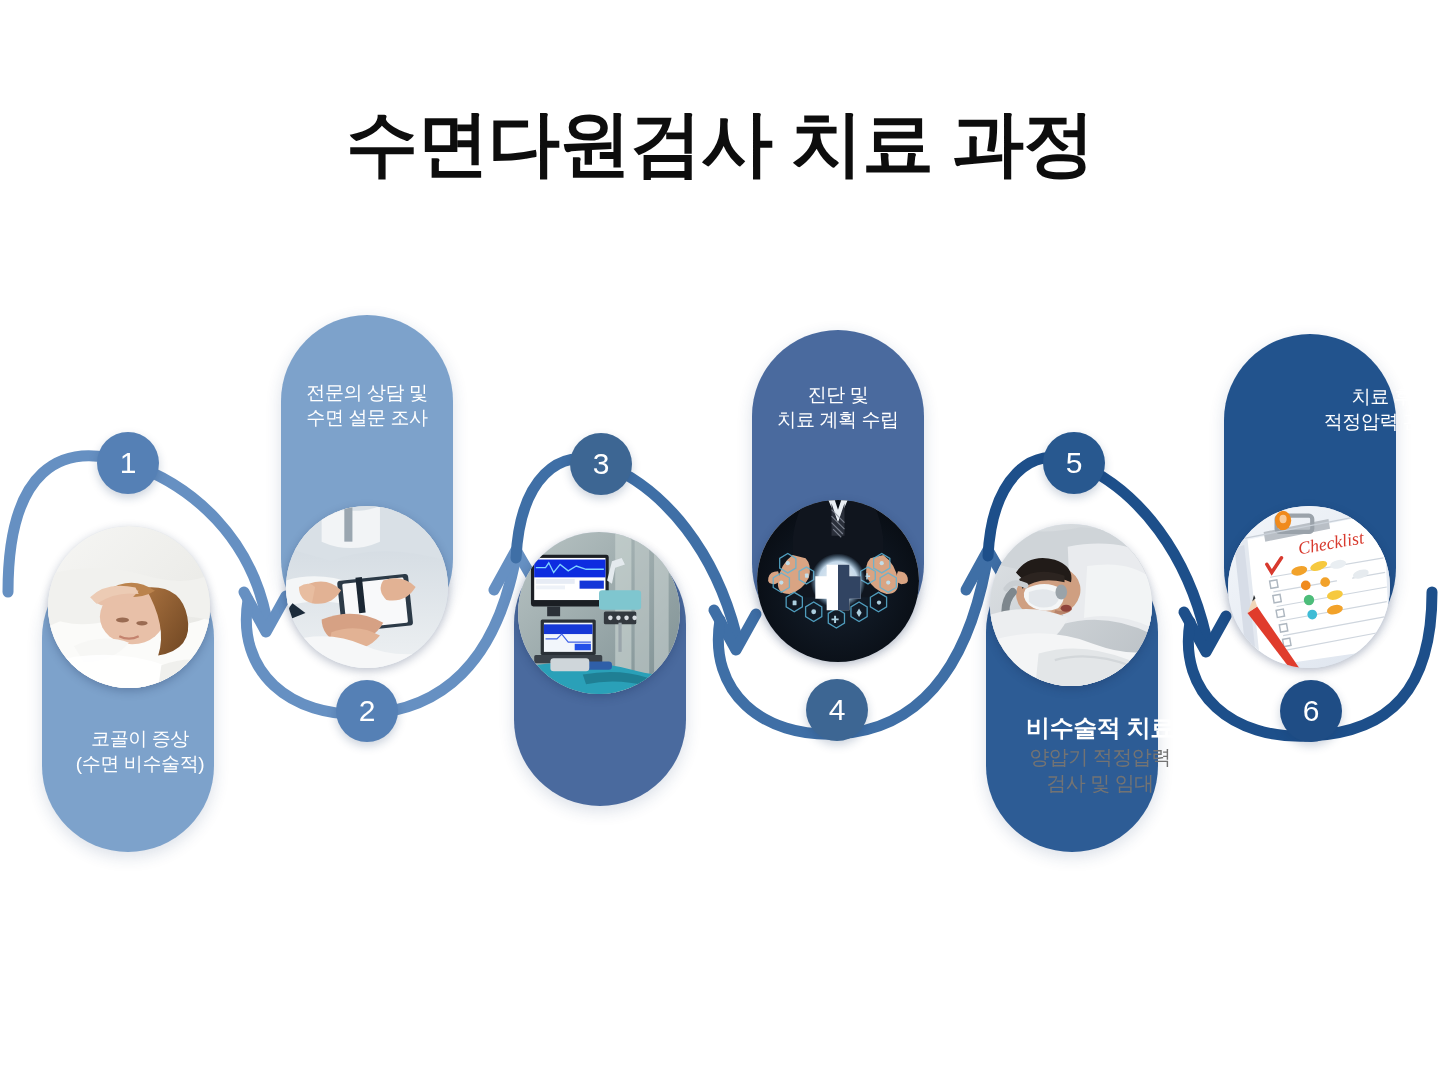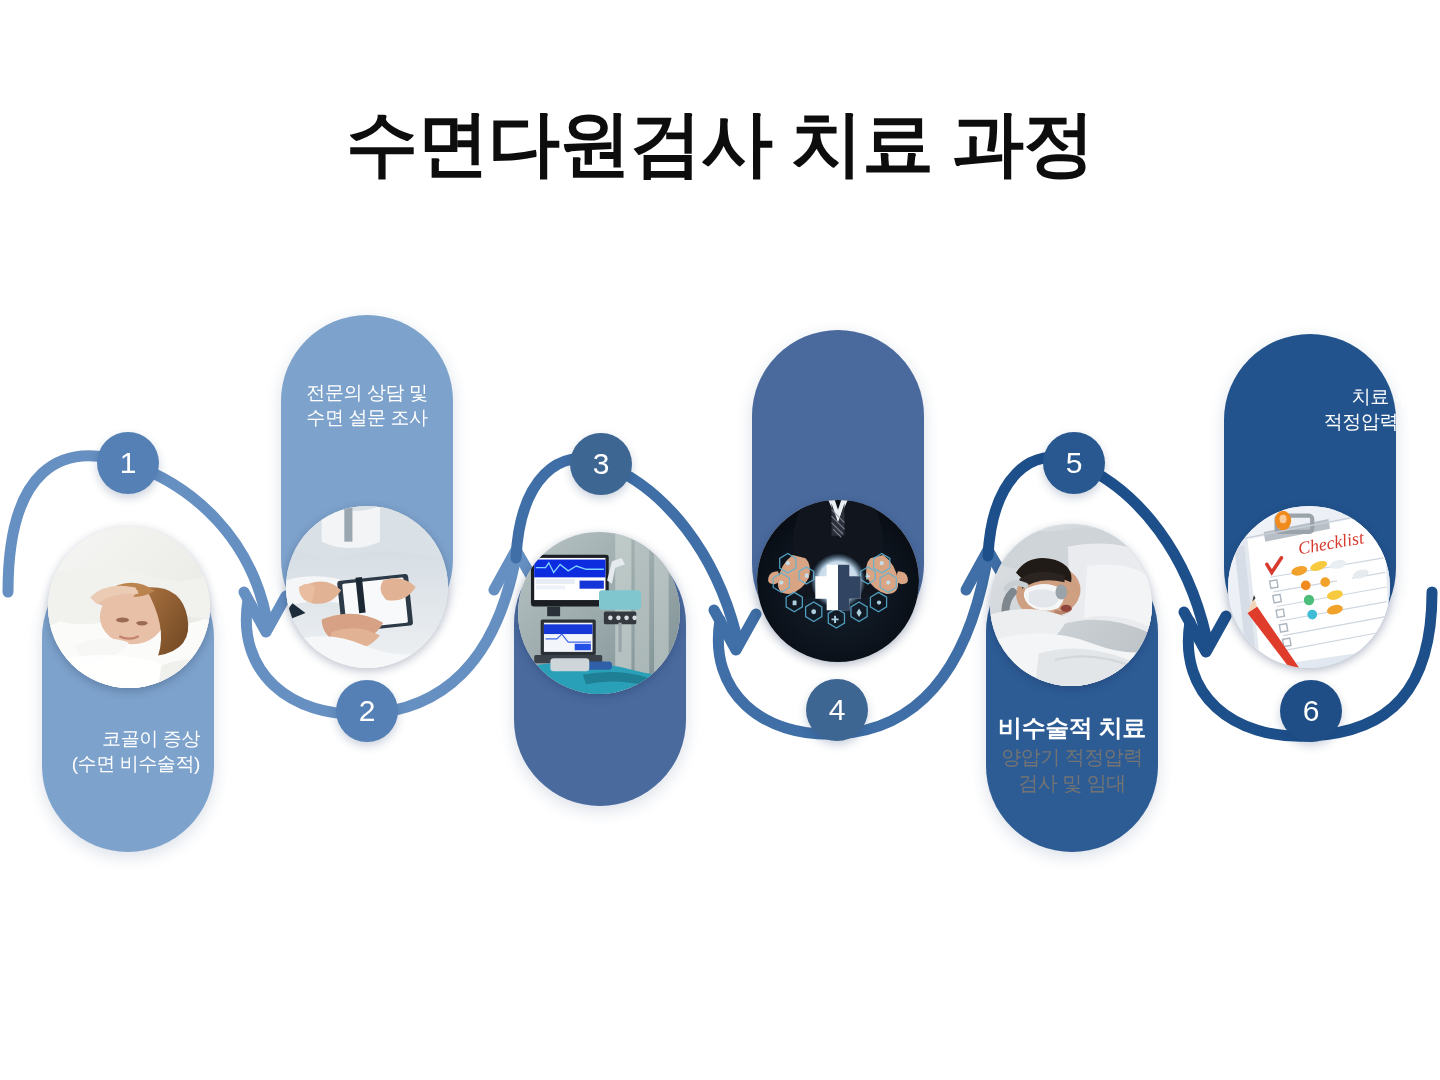--- a/index.html
+++ b/index.html
@@ -115,21 +115,21 @@
       <path d="M28 46 Q40 36 56 40 Q50 48 40 50 Q32 50 28 46Z" fill="#e8c0a8"></path>
       <path d="M26 44 Q36 34 54 38 L56 42 Q42 40 30 48Z" fill="#eccbb4"></path>
       <ellipse cx="46" cy="58" rx="4" ry="1.5" fill="#9a6b52"></ellipse>
       <ellipse cx="58" cy="60" rx="3.5" ry="1.4" fill="#9a6b52"></ellipse>
       <path d="M44 68 Q50 71 56 68" stroke="#c4836e" stroke-width="1.4" fill="none"></path>
       <path d="M16 74 Q34 66 50 72 Q40 84 22 84Z" fill="#f7f7f5"></path>
       <path d="M0 84 Q40 74 72 86 L72 100 L0 100Z" fill="#ffffff" opacity=".85"></path>
       <path d="M70 86 Q86 80 100 84 L100 100 L68 100Z" fill="#f0f0ed"></path>
     </svg>
   </div>
-  <div class="pill-text" style="top:726px;left:28px;width:172px;text-align:right;">
+  <div class="pill-text" style="top:726px;left:54px;width:172px;">
     <div class="t-main">코골이 증상</div>
     <div class="t-main">(수면 비수술적)</div>
   </div>
   <div class="num" style="left:97px;top:432px;background:#5580b5;">
     <span>1</span>
   </div>
 
   <div class="pill" style="left:281px;top:315px;width:172px;height:330px;background:#7da2cb;">
   </div>
   <div class="photo" style="left:286px;top:506px;width:162px;height:162px;">
@@ -272,20 +272,24 @@
           <circle cx="77" cy="39" r="1.3"></circle>
         <rect x="29.6" y="45.4" width="2.2" height="2.6" rx=".4"></rect>
         <path d="M67.4 45.2h1v1.4h1.4v1h-1.4v1.4h-1v-1.4H67v-1h.4z"></path>
       </g>
 
       <circle cx="50" cy="50" r="17" fill="url(#p4glow)" opacity=".95"></circle>
       <path d="M43 40h14v7h7v14h-7v7H43v-7h-7V47h7z" fill="#ffffff"></path>
       <path d="M50 40h7v7h7v14h-7v7h-7z" fill="#142a4c" opacity=".88"></path>
     </svg>
   </div>
+  <div class="pill-text" style="top:382px;left:752px;width:172px;">
+    <div class="t-main">진단 및</div>
+    <div class="t-main">치료 계획 수립</div>
+  </div>
   <div class="num" style="left:806px;top:679px;background:#3d6693;">
     <span>4</span>
   </div>
 
   <div class="pill" style="left:986px;top:546px;width:172px;height:306px;background:#2d5c95;">
   </div>
   <div class="photo" style="left:990px;top:524px;width:162px;height:162px;">
     <svg viewBox="0 0 100 100">
       <defs>
         <linearGradient id="p5bg" x1="0" y1="0" x2="1" y2="1">
@@ -309,21 +313,21 @@
       <path d="M22 38 Q14 34 10 40" stroke="#c9ced2" stroke-width="3.4" fill="none" stroke-linecap="round"></path>
       <path d="M40 54 Q46 56 50 52" stroke="#b8836a" stroke-width="2" fill="none"></path>
       <ellipse cx="47" cy="52" rx="3.4" ry="2.2" fill="#90443c"></ellipse>
 
       <path d="M0 56 Q26 48 48 58 Q40 76 18 80 Q4 76 0 66Z" fill="#eceef0"></path>
       <path d="M0 72 Q34 62 64 74 Q86 82 100 78 L100 100 L0 100Z" fill="#f4f5f6"></path>
       <path d="M30 80 Q56 72 86 84 L86 100 L28 100Z" fill="#e3e6e8"></path>
       <path d="M40 84 Q62 78 88 88" stroke="#d3d7da" stroke-width="1.4" fill="none"></path>
     </svg>
   </div>
-  <div class="pill-text" style="top:712px;left:986px;width:172px;">
+  <div class="pill-text" style="top:712px;left:986px;width:172px;padding-left:28px;">
     <div class="t-main bold">비수술적 치료</div>
     <div class="t-sub">양압기 적정압력</div>
     <div class="t-sub">검사 및 임대</div>
   </div>
   <div class="num" style="left:1043px;top:432px;background:#28588f;">
     <span>5</span>
   </div>
 
   <div class="pill" style="left:1224px;top:334px;width:172px;height:320px;background:#22538d;">
   </div>

